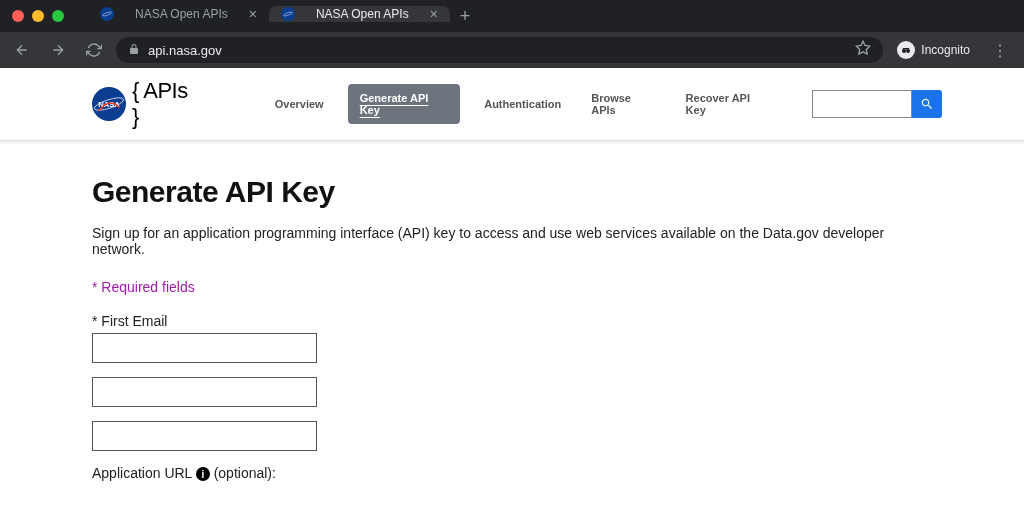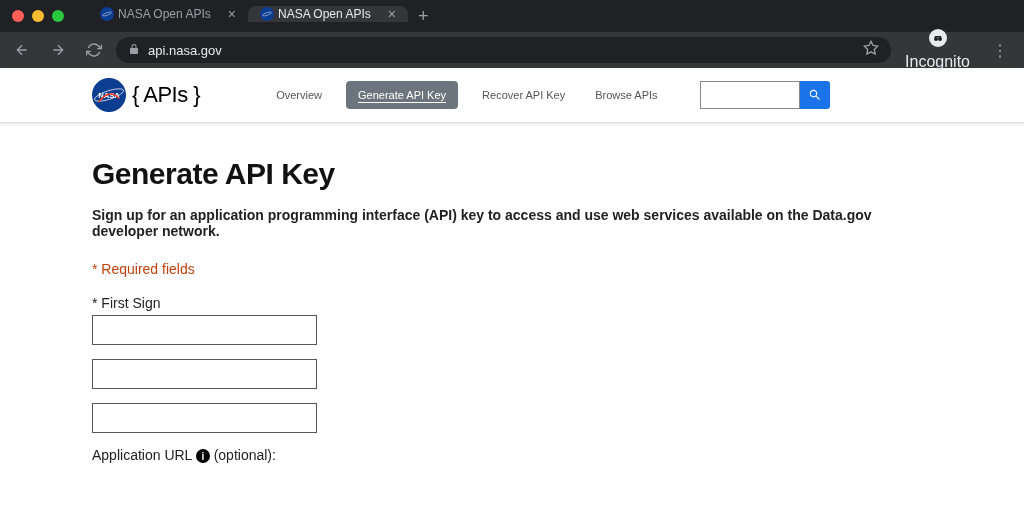--- a/index.html
+++ b/index.html
@@ -7,57 +7,57 @@
 
     
     .browser-chrome { background: #202124; }
     .tab-bar { display: flex; align-items: center; height: 32px; padding: 0 8px; background: #202124; }
     .traffic-lights { display: flex; gap: 8px; padding: 0 8px 0 4px; align-items: center; }
     .traffic-light { width: 12px; height: 12px; border-radius: 50%; }
     .tl-red { background: #ff5f57; }
     .tl-yellow { background: #febc2e; }
     .tl-green { background: #28c840; }
     .tabs { display: flex; margin-left: 16px; }
-    .tab { display: flex; align-items: center; gap: 4px; padding: 0 12px; height: 16px; min-width: 160px; color: #9aa0a6; font-size: 12px; border-top-left-radius: 8px; border-top-right-radius: 8px; position: relative; }
+    .tab { display: flex; align-items: center; gap: 21px; padding: 0 12px; height: 16px; min-width: 160px; color: #9aa0a6; font-size: 12px; border-top-left-radius: 8px; border-top-right-radius: 8px; position: relative; }
     .tab.active { background: #35363a; color: #e8eaed; }
     .tab-favicon { width: 14px; height: 14px; border-radius: 50%; background: #0b3d91; display: flex; align-items: center; justify-content: center; }
     .tab-favicon svg { width: 10px; height: 10px; }
     .tab-close { margin-left: auto; font-size: 14px; color: #9aa0a6; cursor: pointer; }
     .new-tab { color: #9aa0a6; font-size: 18px; padding: 0 10px; cursor: pointer; }
 
     .addr-bar { display: flex; align-items: center; height: 36px; padding: 0 8px; background: #35363a; gap: 8px; }
     .nav-btn { width: 28px; height: 28px; display: flex; align-items: center; justify-content: center; color: #9aa0a6; cursor: pointer; border-radius: 50%; }
     .nav-btn svg { width: 16px; height: 16px; }
     .url-bar { flex: 1; display: flex; align-items: center; background: #202124; border-radius: 14px; height: 26px; padding: 0 12px; gap: 8px; }
     .url-bar .lock { color: #9aa0a6; }
     .url-text { color: #e8eaed; font-size: 13px; }
     .star { color: #9aa0a6; margin-left: auto; }
-    .incognito { display: flex; align-items: center; gap: 6px; color: #e8eaed; font-size: 16px; padding: 0 6px; flex-direction: column; }
+    .incognito { display: flex; align-items: center; gap: 6px; color: #e8eaed; font-size: 12px; padding: 0 6px; }
     .incognito-icon { width: 18px; height: 18px; background: #e8eaed; border-radius: 50%; display: flex; align-items: center; justify-content: center; }
     .menu-dots { color: #9aa0a6; padding: 0 8px; cursor: pointer; }
 
     
     .page { background: #fff; }
     .site-header { display: flex; align-items: center; padding: 10px 0; border-bottom: 1px solid #e0e0e0; box-shadow: 0 2px 3px rgba(0,0,0,0.08); }
     .site-header-inner { width: 100%; max-width: 860px; margin: 0 auto; display: flex; align-items: center; padding-left: 10px; }
     .logo { display: flex; align-items: center; gap: 6px; }
     .nasa-circle { width: 34px; height: 34px; border-radius: 50%; background: #0b3d91; position: relative; display: flex; align-items: center; justify-content: center; }
     .logo-text { font-size: 22px; font-weight: 400; letter-spacing: -0.5px; }
     .nav { display: flex; align-items: center; gap: 18px; margin-left: 70px; }
-    .nav-item { font-size: 11px; font-weight: 400; color: #555; cursor: pointer; padding: 8px 6px; }
+    .nav-item { font-size: 11px; font-weight: 700; color: #555; cursor: pointer; padding: 8px 6px; }
     .nav-item.active { background: #6c757d; color: #fff; border-radius: 4px; padding: 8px 12px; text-decoration: underline; text-underline-offset: 3px; }
     .search-group { display: flex; margin-left: 18px; }
     .search-input { width: 100px; height: 28px; border: 1px solid #888; font-size: 13px; padding: 0 6px; }
     .search-btn { width: 30px; height: 28px; background: #1a73e8; border: none; display: flex; align-items: center; justify-content: center; cursor: pointer; border-radius: 0 3px 3px 0; }
     .search-btn svg { width: 14px; height: 14px; fill: #fff; }
 
     .content { max-width: 860px; margin: 0 auto; padding: 34px 10px 20px; }
     .page-title { font-size: 30px; font-weight: 800; color: #111; margin-bottom: 16px; letter-spacing: -0.5px; }
-    .page-desc { font-size: 14px; color: #222; margin-bottom: 22px; font-weight: bold; }
-    .req-note { font-size: 14px; color: #c2410c; margin-bottom: 18px; }
+    .page-desc { font-size: 14px; color: #222; margin-bottom: 22px; }
+    .req-note { font-size: 14px; color: #a21caf; margin-bottom: 18px; }
     .form-field { margin-bottom: 14px; }
     .form-field label { display: block; font-size: 14px; color: #222; margin-bottom: 4px; }
     .form-field input { width: 225px; height: 30px; border: 1px solid #555; font-size: 14px; padding: 0 6px; }
     .info-icon { display: inline-flex; width: 14px; height: 14px; background: #000; color: #fff; border-radius: 50%; font-size: 10px; font-weight: 700; align-items: center; justify-content: center; vertical-align: middle; }
   </style>
 </head>
 <body>
 
 <div class="browser-chrome">
   <div class="tab-bar">
@@ -144,41 +144,42 @@
             <text x="20" y="23" text-anchor="middle" font-size="9" font-weight="700" fill="#fff" font-family="Arial">NASA</text>
             <ellipse cx="20" cy="20" rx="18" ry="5" fill="none" stroke="#fff" stroke-width="0.8" transform="rotate(-18 20 20)"></ellipse>
             <path d="M8 28 Q20 12 32 24" fill="none" stroke="#fc3d21" stroke-width="1.8"></path>
           </svg>
         </div>
         <span class="logo-text">{ APIs }</span>
       </div>
       <div class="nav">
         <span class="nav-item">Overview</span>
         <span class="nav-item active">Generate API Key</span>
+        <span class="nav-item">Authentication</span>
+        <span class="nav-item">Browse APIs</span>
         <span class="nav-item">Recover API Key</span>
-        <span class="nav-item">Browse APIs</span>
         <div class="search-group">
           <input class="search-input" type="text" style="">
           <button class="search-btn">
             <svg viewBox="0 0 24 24">
                 <path d="M15.5 14h-.79l-.28-.27a6.5 6.5 0 10-.7.7l.27.28v.79l5 4.99L20.49 19l-4.99-5zm-6 0A4.5 4.5 0 1114 9.5 4.5 4.5 0 019.5 14z"></path>
               </svg>
           </button>
         </div>
       </div>
     </div>
   </div>
 
   <div class="content">
     <h1 class="page-title">Generate API Key</h1>
     <p class="page-desc">Sign up for an application programming interface (API) key to access and use web services available on the Data.gov developer network.</p>
     <p class="req-note">* Required fields</p>
 
     <div class="form-field">
-      <label>* First Sign</label>
+      <label>* First Email</label>
       <input type="text" value="" style="">
     </div>
     <div class="form-field">
       <input type="text" value="" style="">
     </div>
     <div class="form-field">
       <input type="text" value="" style="">
     </div>
     <div class="form-field">
       <label>

